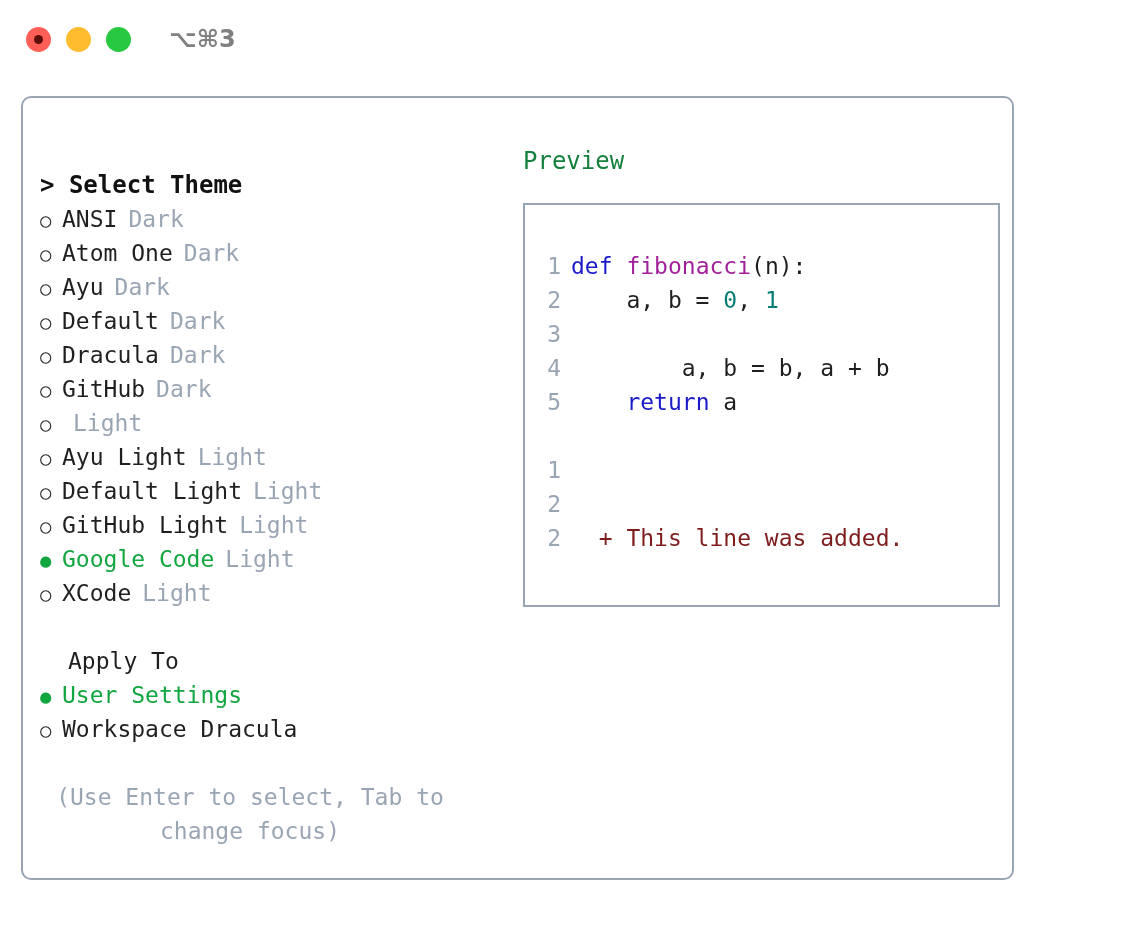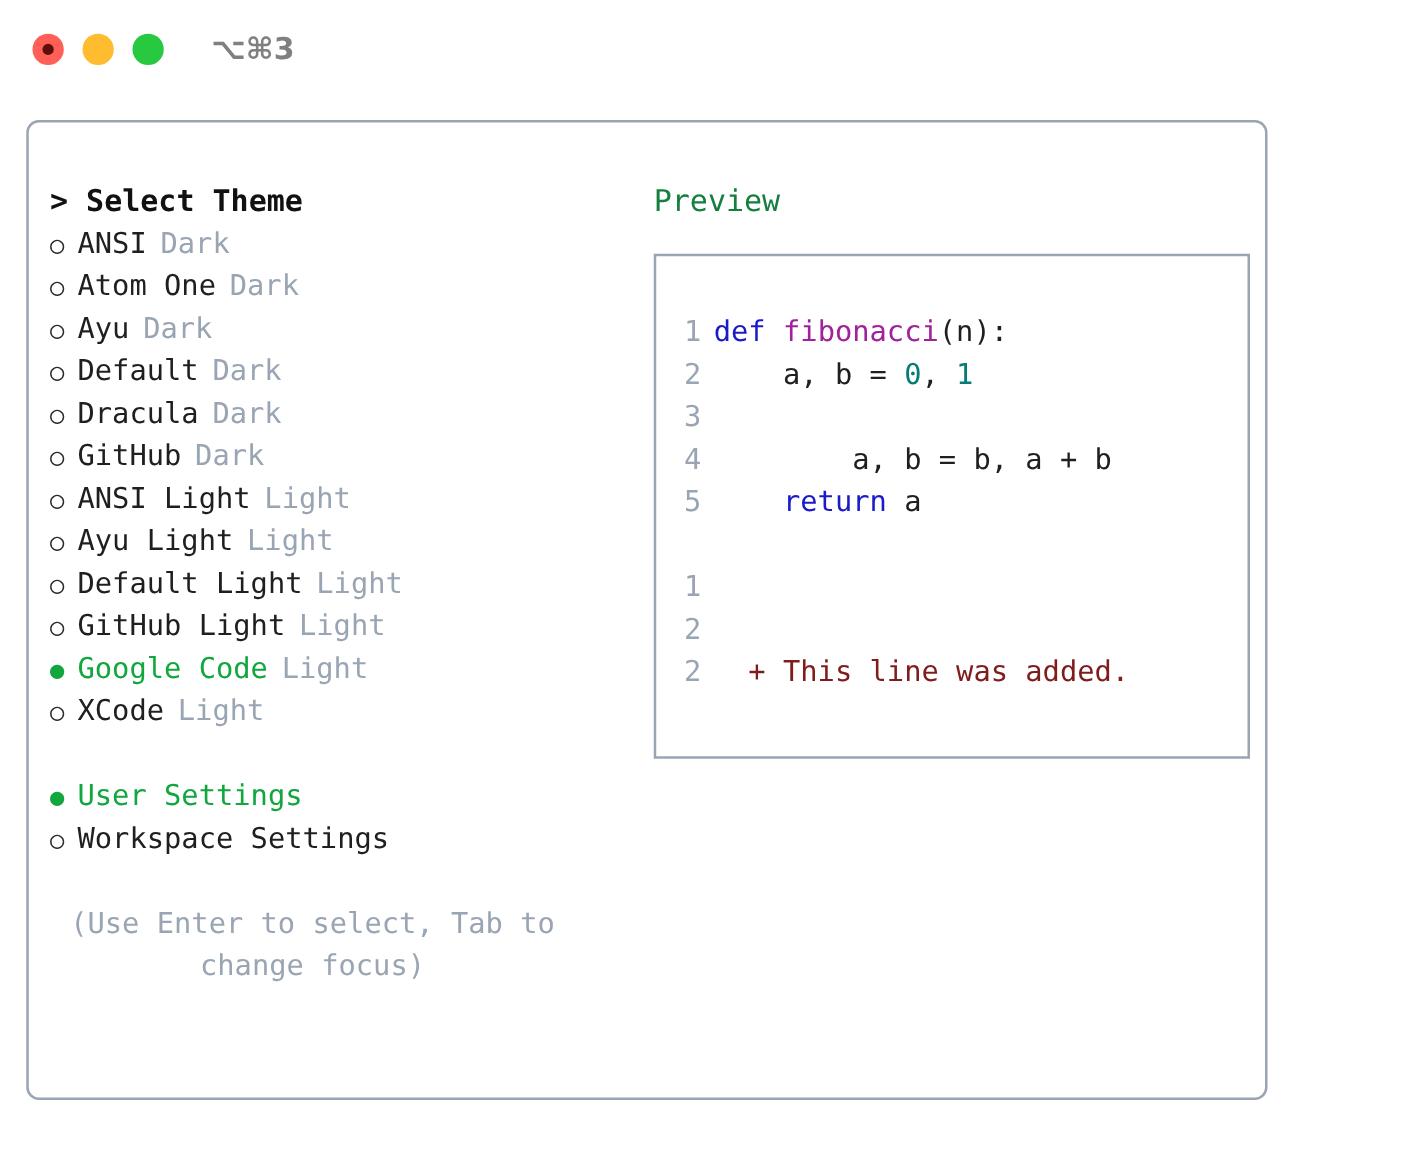--- a/index.html
+++ b/index.html
@@ -78,20 +78,21 @@
     right: 0;
     bottom: 0;
     display: flex;
   }
 
   
   .col-left {
     width: 466px;
     flex: 0 0 466px;
     padding-top: 0;
+    margin-top: 24px;
   }
 
   .section-title {
     font-size: 24px;
     font-weight: 700;
     color: #111111;
     line-height: 34px;
     white-space: pre;
     font-family: "DejaVu Sans Mono", "Liberation Mono", monospace;
   }
@@ -214,32 +215,33 @@
 
         <div class="section-title">&gt; Select Theme</div>
 
         <div class="theme-list" id="theme-list">
             <div class="theme-row"><span class="bullet">○</span><span class="theme-name">ANSI</span><span class="theme-kind">Dark</span></div>
             <div class="theme-row"><span class="bullet">○</span><span class="theme-name">Atom One</span><span class="theme-kind">Dark</span></div>
             <div class="theme-row"><span class="bullet">○</span><span class="theme-name">Ayu</span><span class="theme-kind">Dark</span></div>
             <div class="theme-row"><span class="bullet">○</span><span class="theme-name">Default</span><span class="theme-kind">Dark</span></div>
             <div class="theme-row"><span class="bullet">○</span><span class="theme-name">Dracula</span><span class="theme-kind">Dark</span></div>
             <div class="theme-row"><span class="bullet">○</span><span class="theme-name">GitHub</span><span class="theme-kind">Dark</span></div>
-            <div class="theme-row"><span class="bullet">○</span><span class="theme-name">ANSI Light</span><span class="theme-kind">Light</span></div>
+            <div class="theme-row"><span class="bullet">○</span><span class="theme-kind">Light</span></div>
             <div class="theme-row"><span class="bullet">○</span><span class="theme-name">Ayu Light</span><span class="theme-kind">Light</span></div>
             <div class="theme-row"><span class="bullet">○</span><span class="theme-name">Default Light</span><span class="theme-kind">Light</span></div>
             <div class="theme-row"><span class="bullet">○</span><span class="theme-name">GitHub Light</span><span class="theme-kind">Light</span></div>
             <div class="theme-row selected"><span class="bullet on">●</span><span class="theme-name">Google Code</span><span class="theme-kind">Light</span></div>
             <div class="theme-row"><span class="bullet">○</span><span class="theme-name">XCode</span><span class="theme-kind">Light</span></div>
           </div>
 
         <div class="applyto-block">
+          <div class="applyto-title">Apply To</div>
           <div id="apply-list">
               <div class="theme-row selected"><span class="bullet on">●</span><span class="theme-name">User Settings</span></div>
-              <div class="theme-row"><span class="bullet">○</span><span class="theme-name">Workspace Settings</span></div>
+              <div class="theme-row"><span class="bullet">○</span><span class="theme-name">Workspace Dracula</span></div>
             </div>
         </div>
 
         <div class="hint">(Use Enter to select, Tab to change focus)</div>
       </div>
 
       <div class="col-right">
         <div class="preview-title">Preview</div>
 
         <div class="preview-box">

